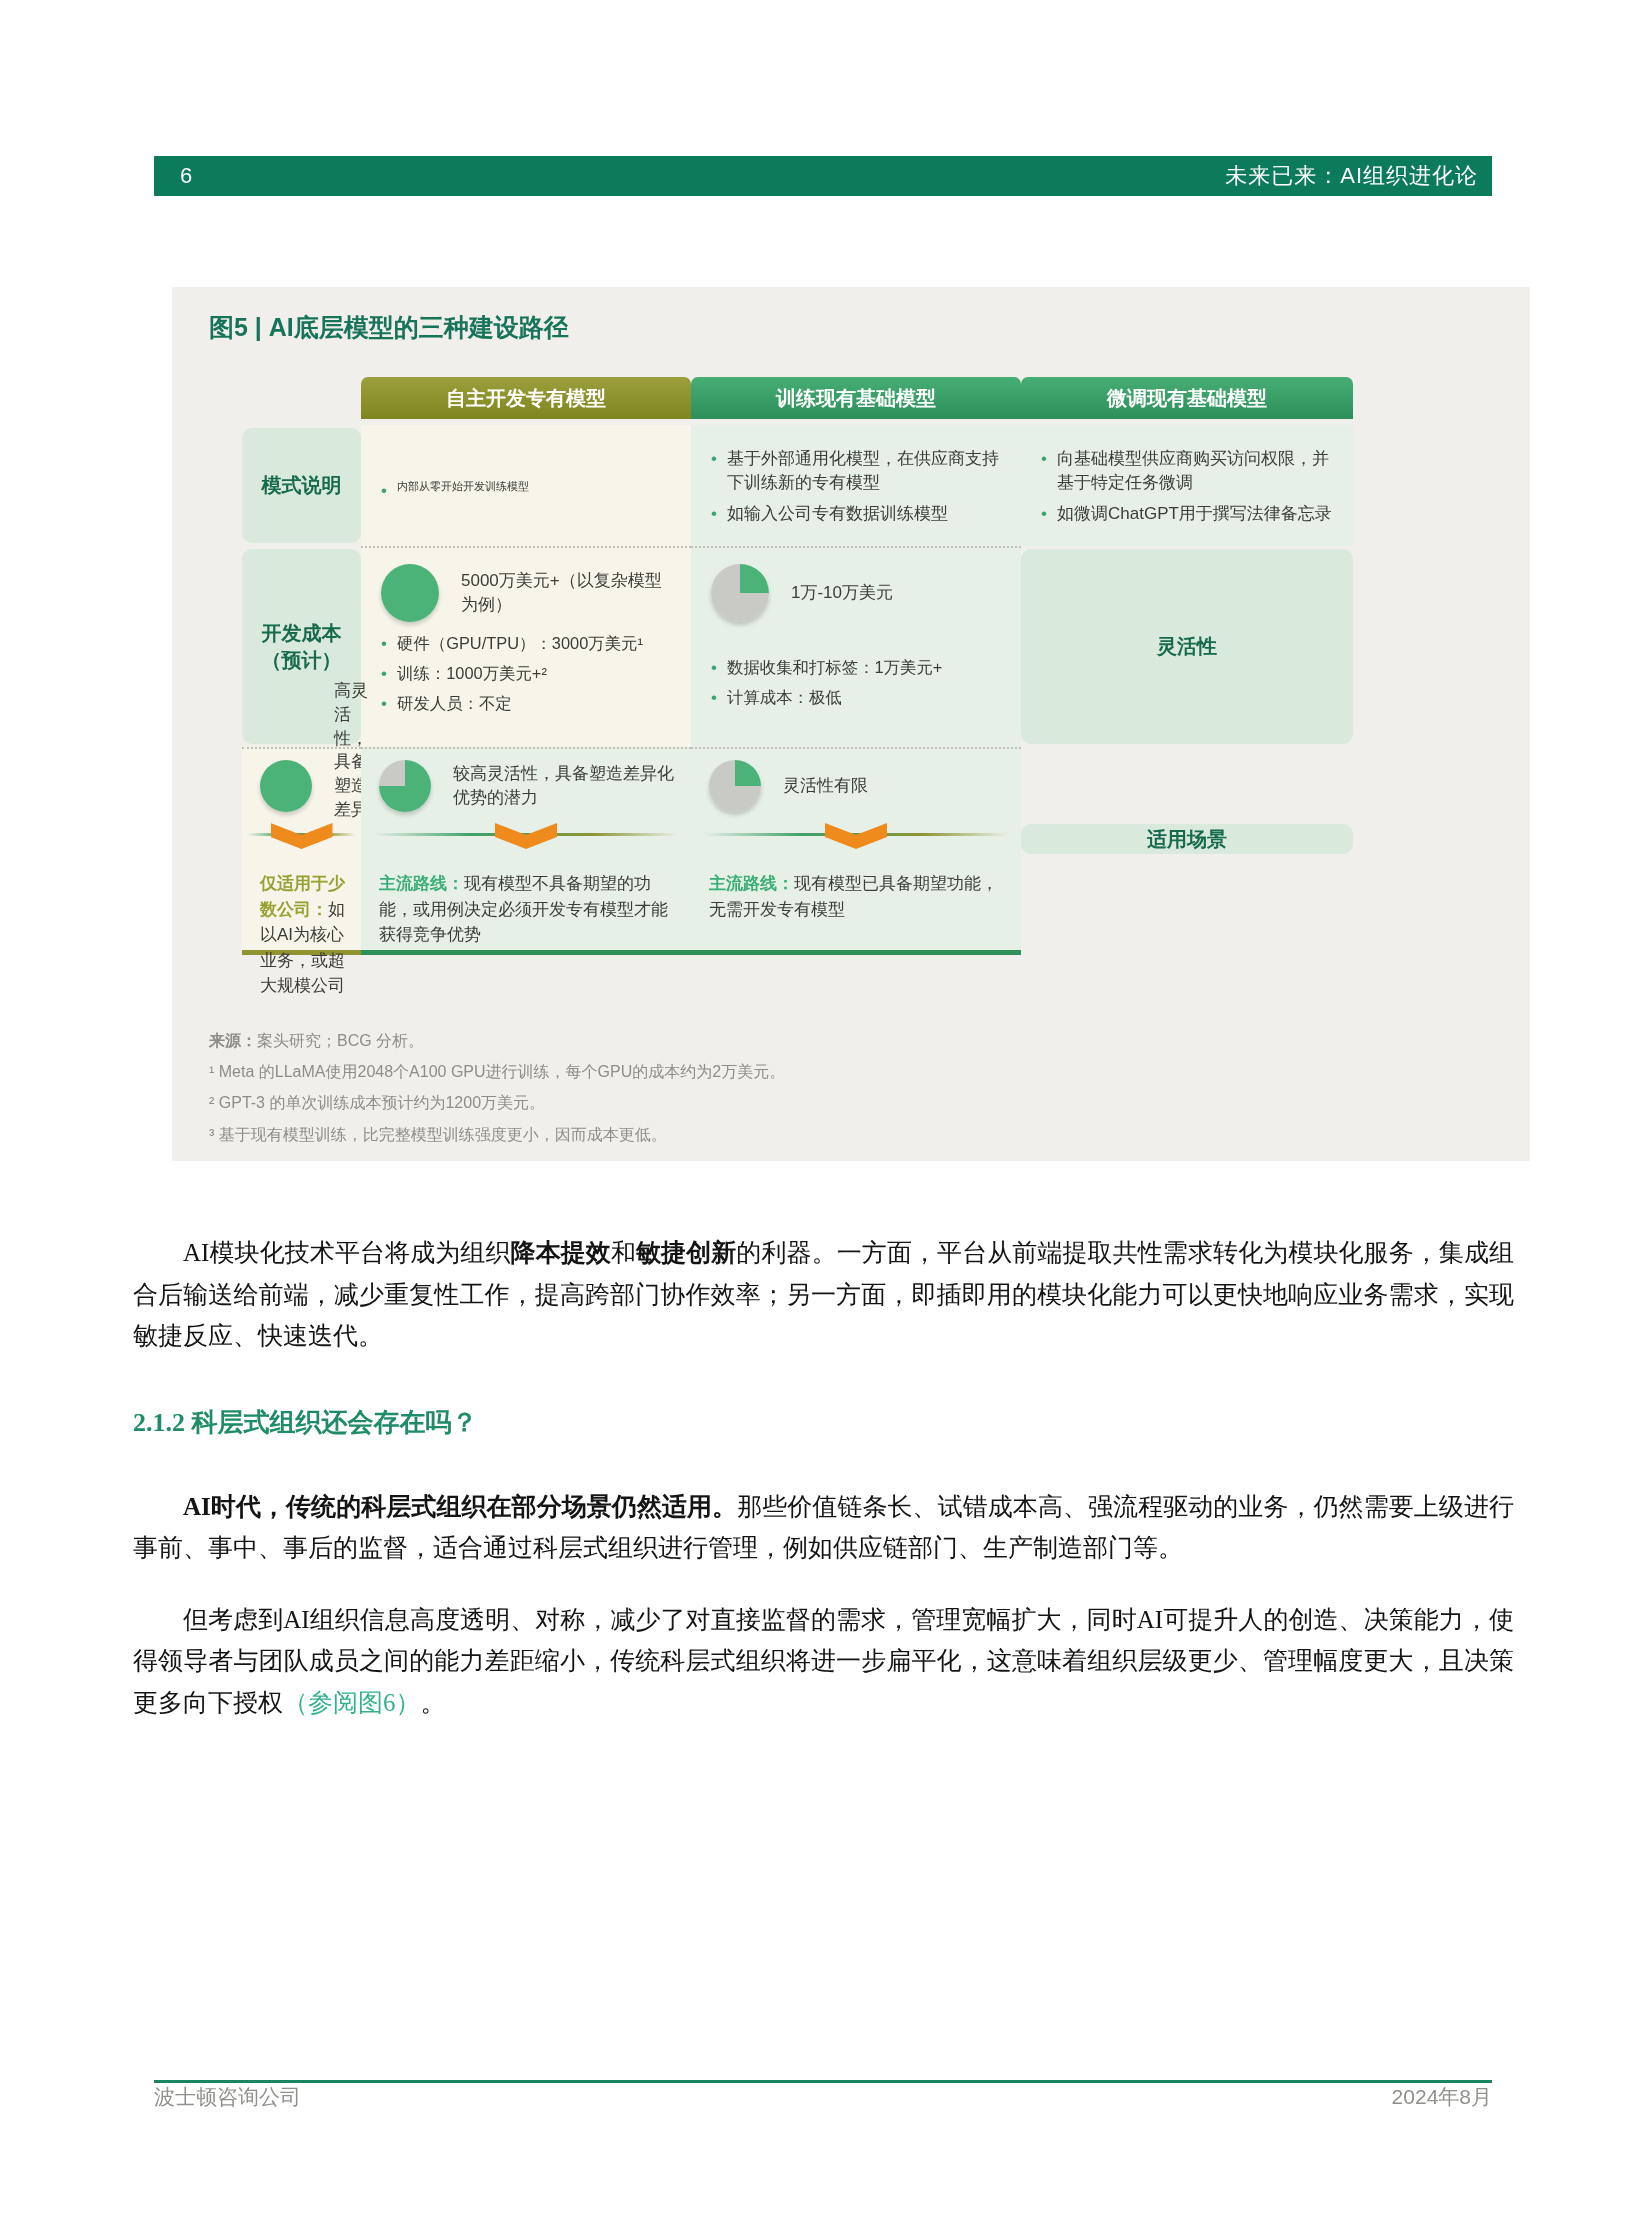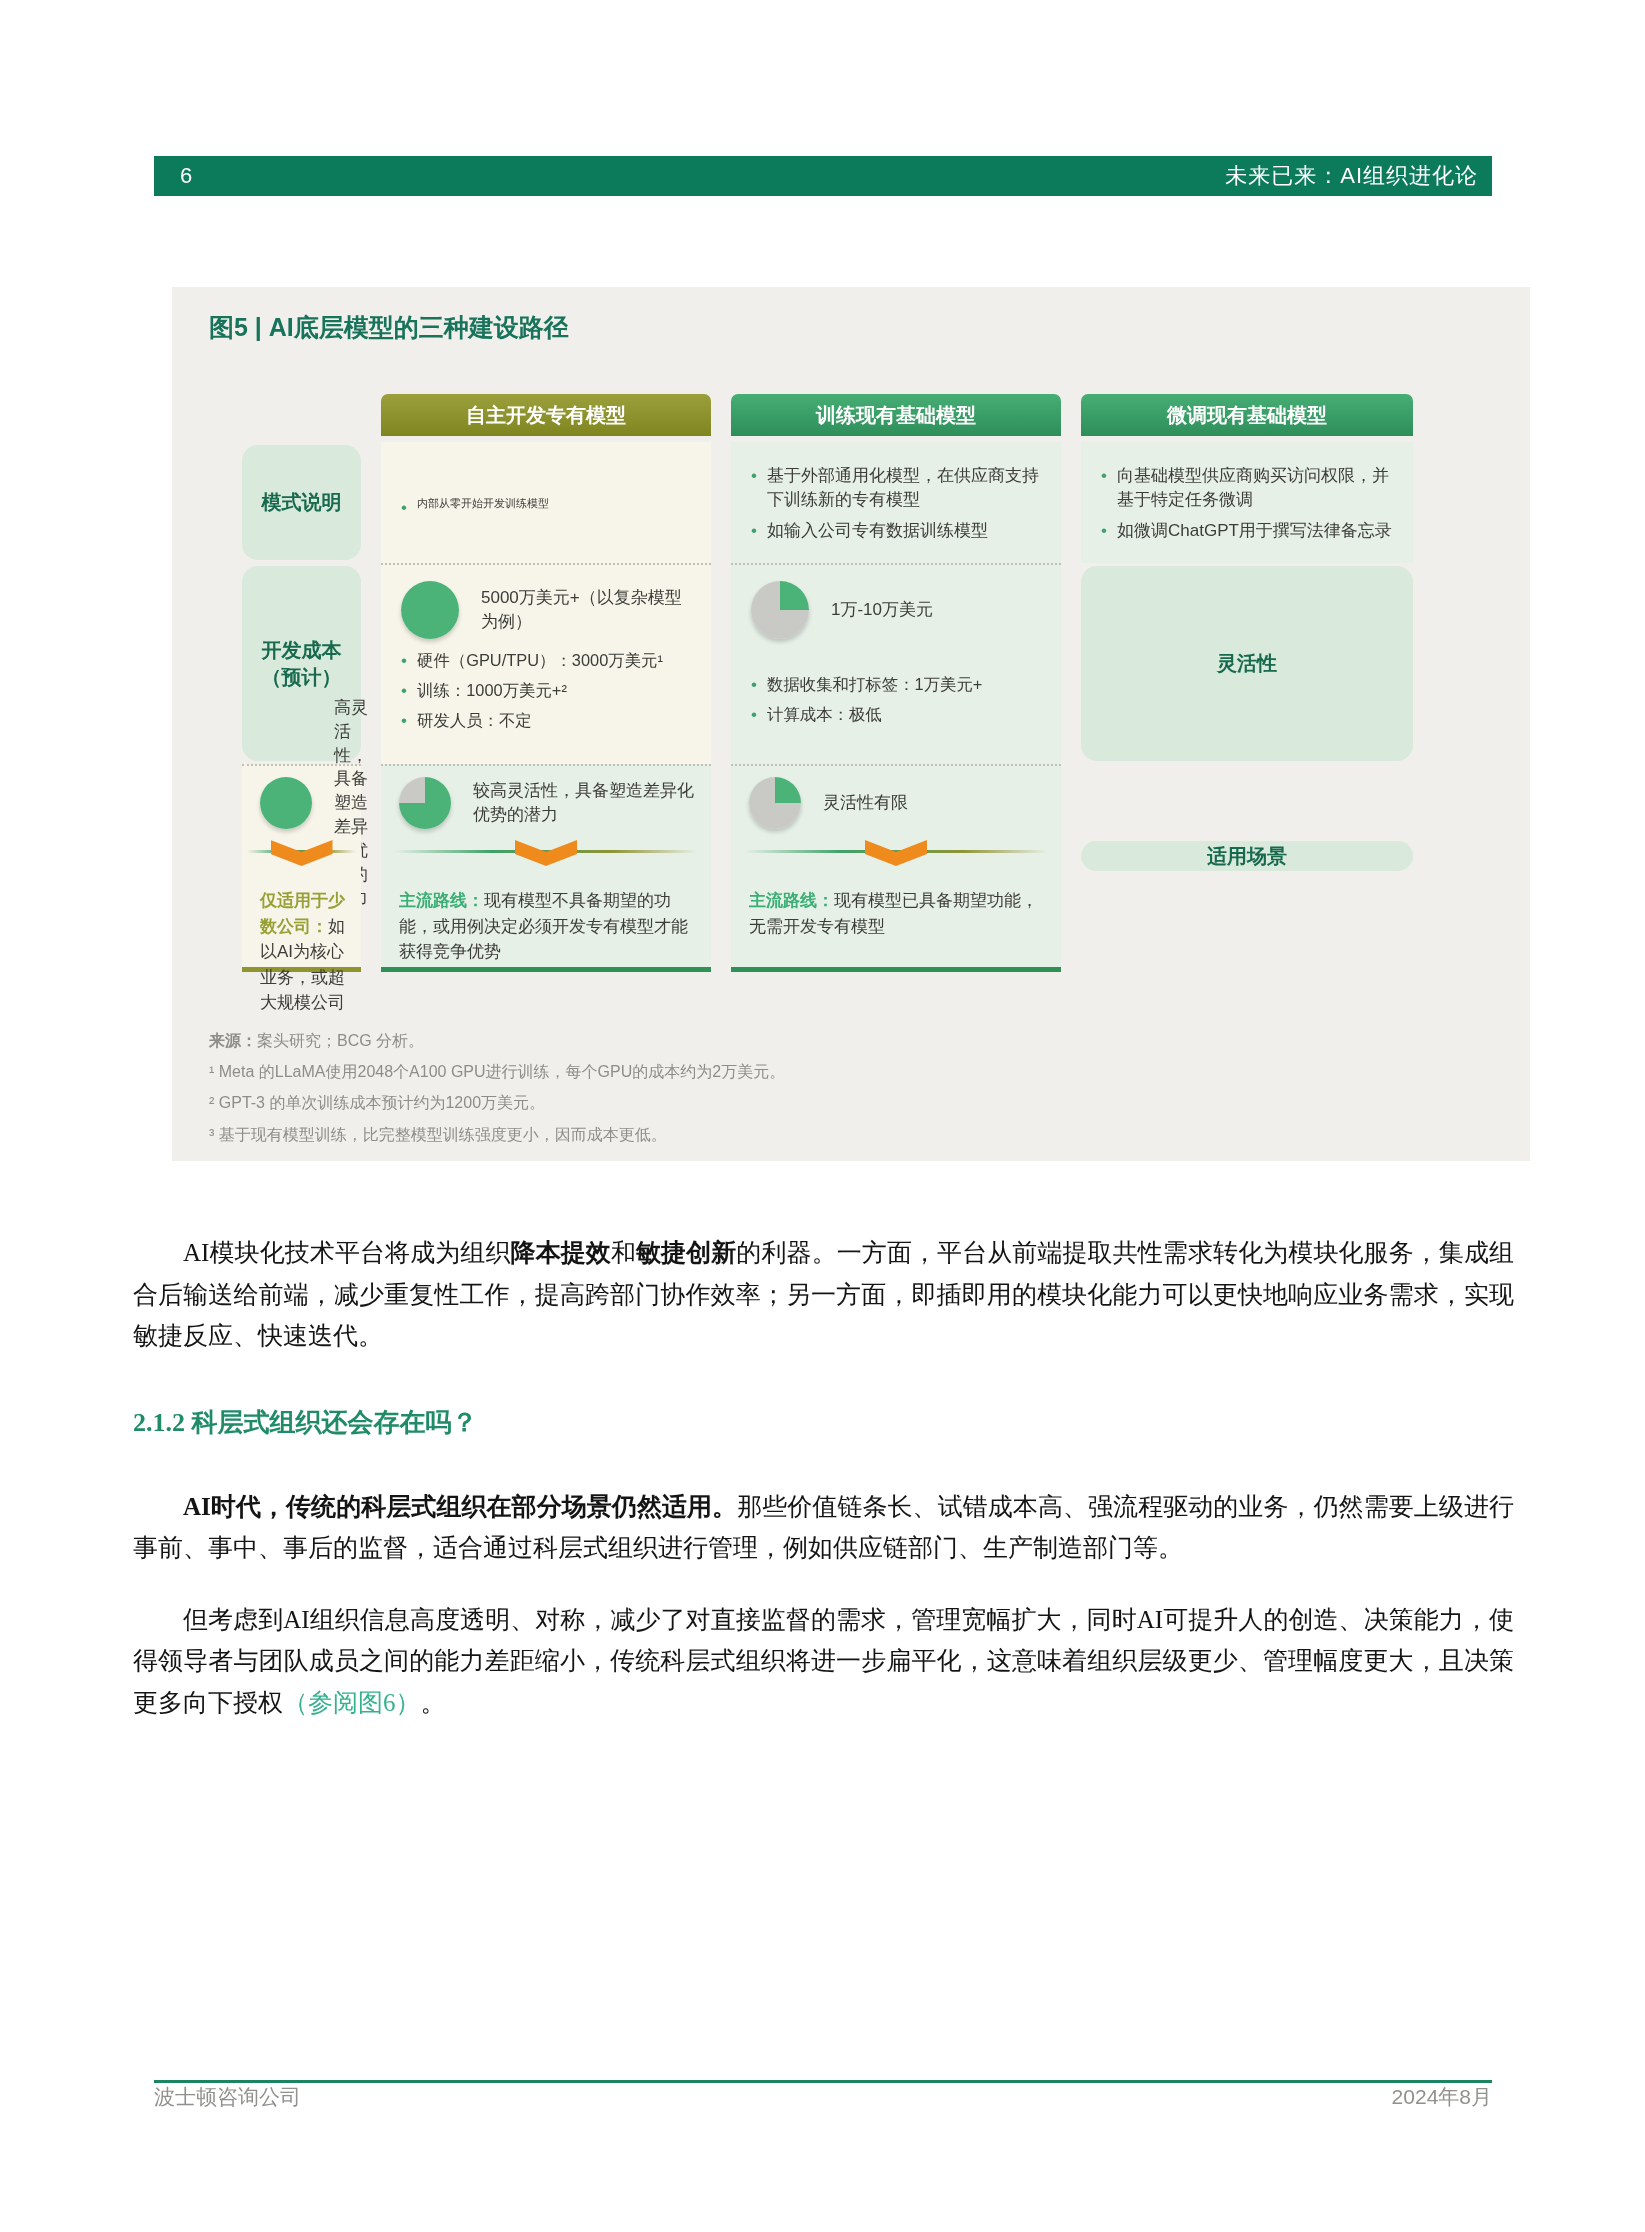--- a/index.html
+++ b/index.html
@@ -21,35 +21,35 @@
   
   .figure {
     position:absolute; left:172px; top:287px; width:1358px; height:874px;
     background:#F0EFEC;
   }
   .fig-title {
     position:absolute; left:37px; top:24px;
     font-size:25px; font-weight:bold; color:#17735A;
   }
   .fig-table {
-    position:absolute; left:70px; top:107px; width:1136px;
+    position:absolute; left:70px; top:90px; width:1136px;
     display:grid;
     grid-template-columns:119px 330px 330px 332px;
     grid-template-rows:48px 121px 201px 74px 36px 98px;
-    column-gap:20px;
+    column-gap:0;
   }
   .colhead {
     height:42px; border-radius:7px 7px 0 0; display:flex; align-items:center;
     justify-content:center; color:#fff; font-weight:bold; font-size:20px;
   }
   .colhead.olive { background:linear-gradient(#9BA03C,#7F851F); }
   .colhead.green { background:linear-gradient(#46AE74,#2E8E5A); }
 
   .rlabel {
-    background:#D9E9DC; border-radius:16px; margin:3px 0;
+    background:#D9E9DC; border-radius:10px; margin:3px 0;
     display:flex; align-items:center; justify-content:center; text-align:center;
     color:#176A4E; font-weight:bold; font-size:20px; line-height:1.35; padding:0 12px;
   }
   .cell { padding:12px 16px 10px 18px; font-size:17px; color:#3C3C38; }
   .cell.c1 { background:#F7F5E9; }
   .cell.c2 { background:#E6F0E7; }
   .cell.dot { border-top:2px dotted #C0C0B8; }
   .cell.bb-olive { border-bottom:5px solid #8F9330; }
   .cell.bb-green { border-bottom:5px solid #2F9158; }
 

